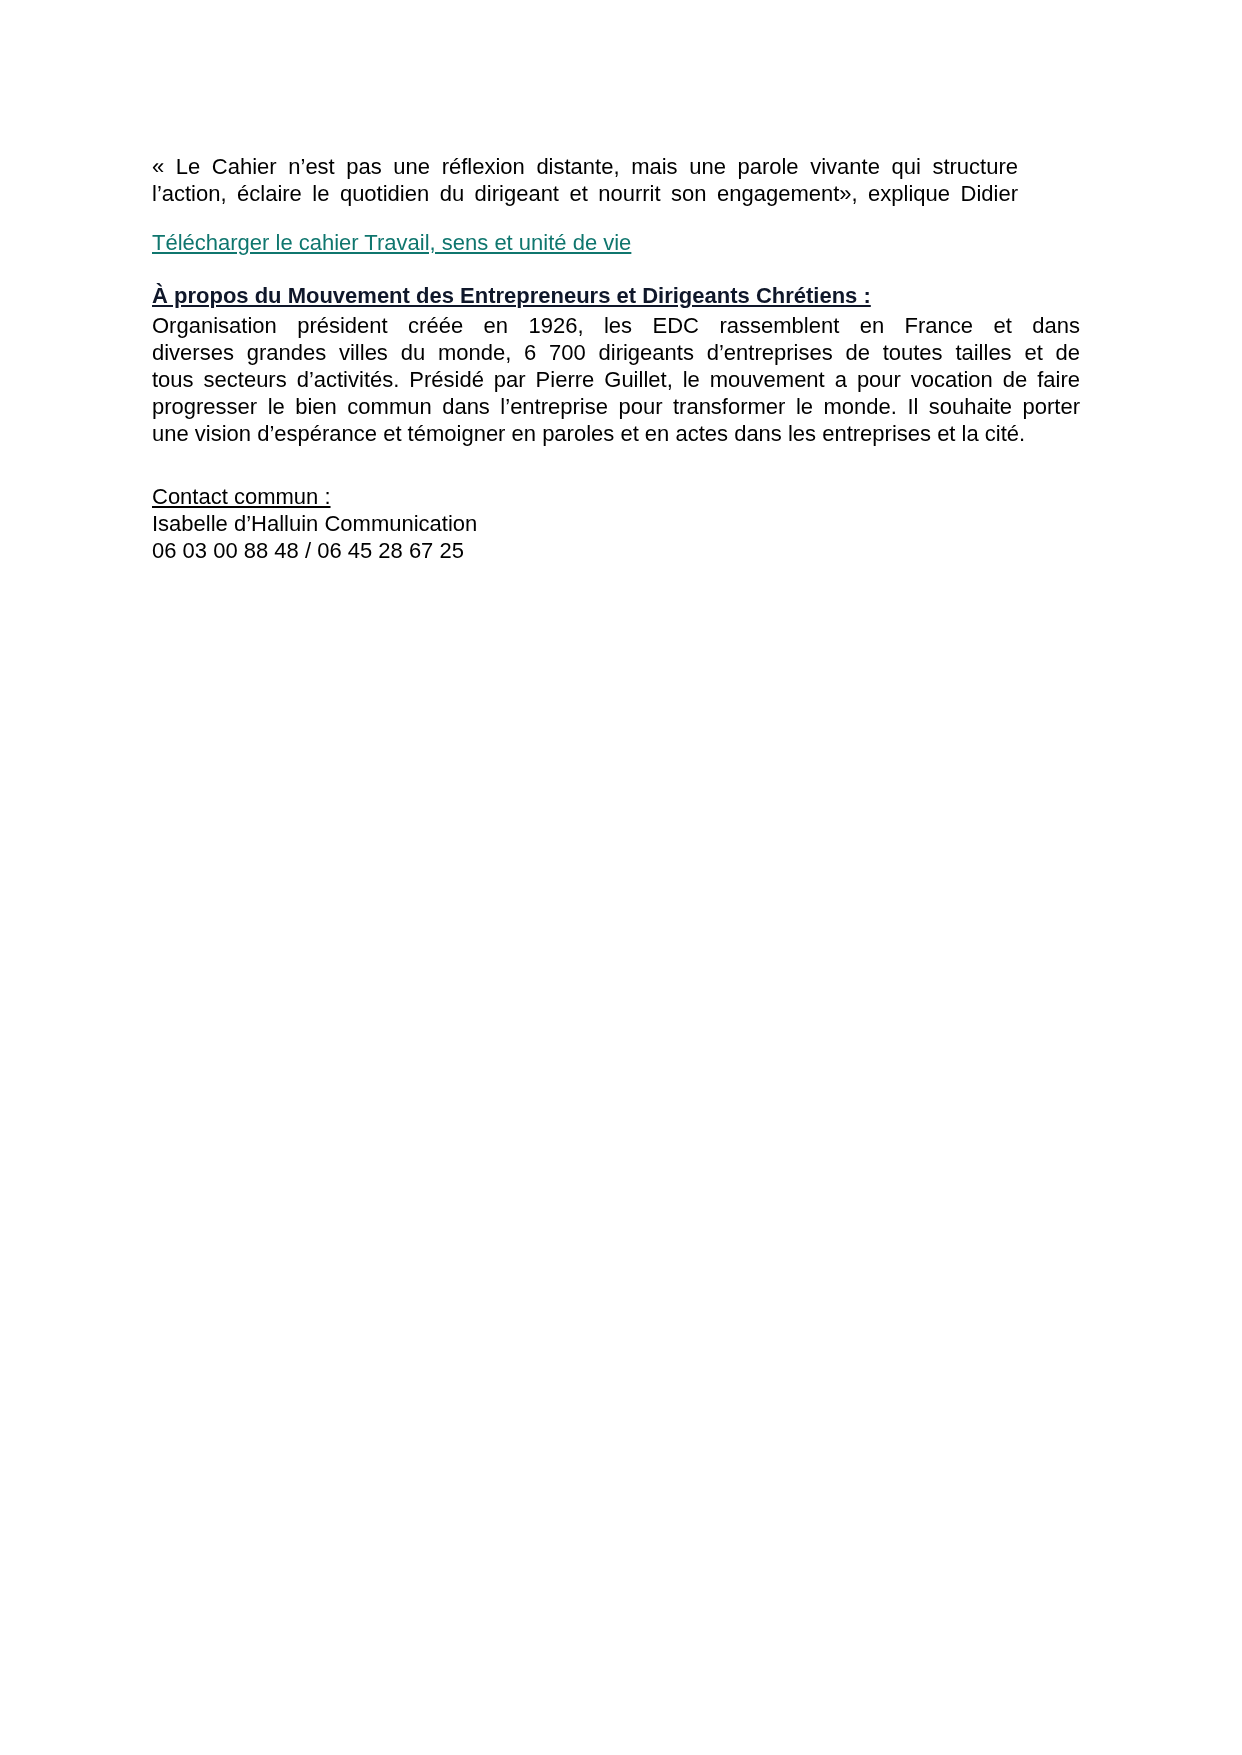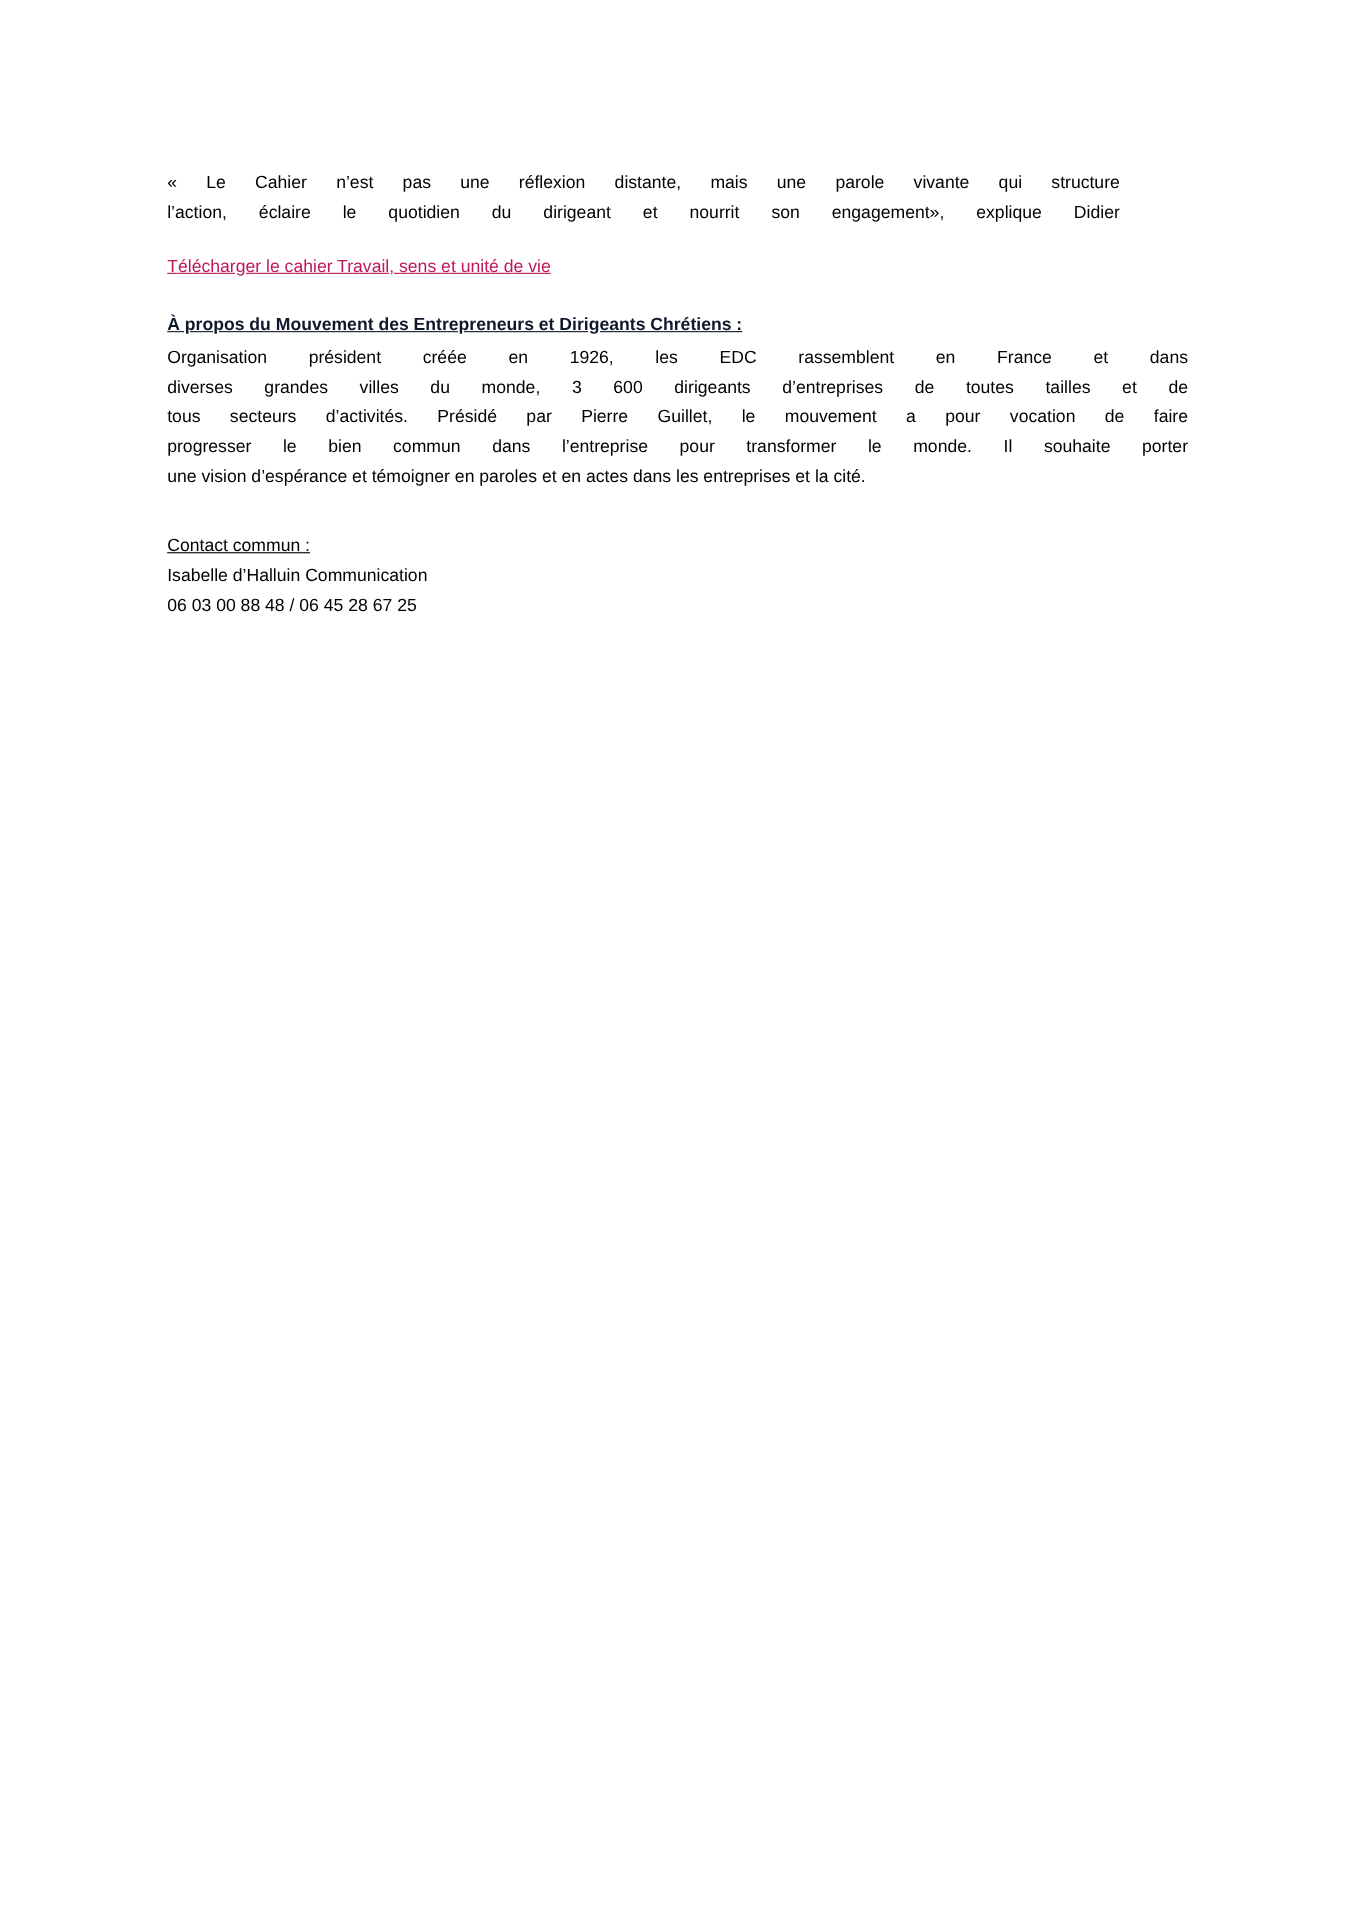--- a/index.html
+++ b/index.html
@@ -7,21 +7,21 @@
     padding: 0;
     background: #ffffff;
   }
   .page {
     position: relative;
     width: 1242px;
     height: 1755px;
     background: #ffffff;
     overflow: hidden;
     font-family: "Liberation Sans", "DejaVu Sans", sans-serif;
-    font-size: 16px;
+    font-size: 22px;
     line-height: 27px;
     color: #000000;
   }
   .content {
     position: absolute;
     top: 153px;
     left: 152px;
     right: 0;
   }
   
@@ -40,21 +40,21 @@
   }
   .quote-paragraph {
     width: 866px;
     margin: 0 0 22px 0;
   }
   .download-line {
     margin: 0 0 26px 0;
     height: 27px;
   }
   a.blue-link {
-    color: #be185d;
+    color: #0f766e;
     text-decoration: underline;
     cursor: pointer;
   }
   .about-heading {
     height: 27px;
     margin: 0 0 3px 0;
     color: #0f172a;
     font-weight: bold;
     text-decoration: underline;
   }
@@ -81,21 +81,21 @@
     </div>
 
     <div class="download-line">
       <a class="blue-link">Télécharger le cahier Travail, sens et unité de vie</a>
     </div>
 
     <div class="about-heading">À propos du Mouvement des Entrepreneurs et Dirigeants Chrétiens :</div>
 
     <div class="about-paragraph">
       <div class="jline">Organisation président créée en 1926, les EDC rassemblent en France et dans</div>
-      <div class="jline">diverses grandes villes du monde, 3 600 dirigeants d’entreprises de toutes tailles et de</div>
+      <div class="jline">diverses grandes villes du monde, 6 700 dirigeants d’entreprises de toutes tailles et de</div>
       <div class="jline">tous secteurs d’activités. Présidé par Pierre Guillet, le mouvement a pour vocation de faire</div>
       <div class="jline">progresser le bien commun dans l’entreprise pour transformer le monde. Il souhaite porter</div>
       <div class="lline">une vision d’espérance et témoigner en paroles et en actes dans les entreprises et la cité.</div>
     </div>
 
     <div class="contact-block">
       <div class="contact-heading">Contact commun :</div>
       <div>Isabelle d’Halluin Communication</div>
       <div>06 03 00 88 48 / 06 45 28 67 25</div>
     </div>

